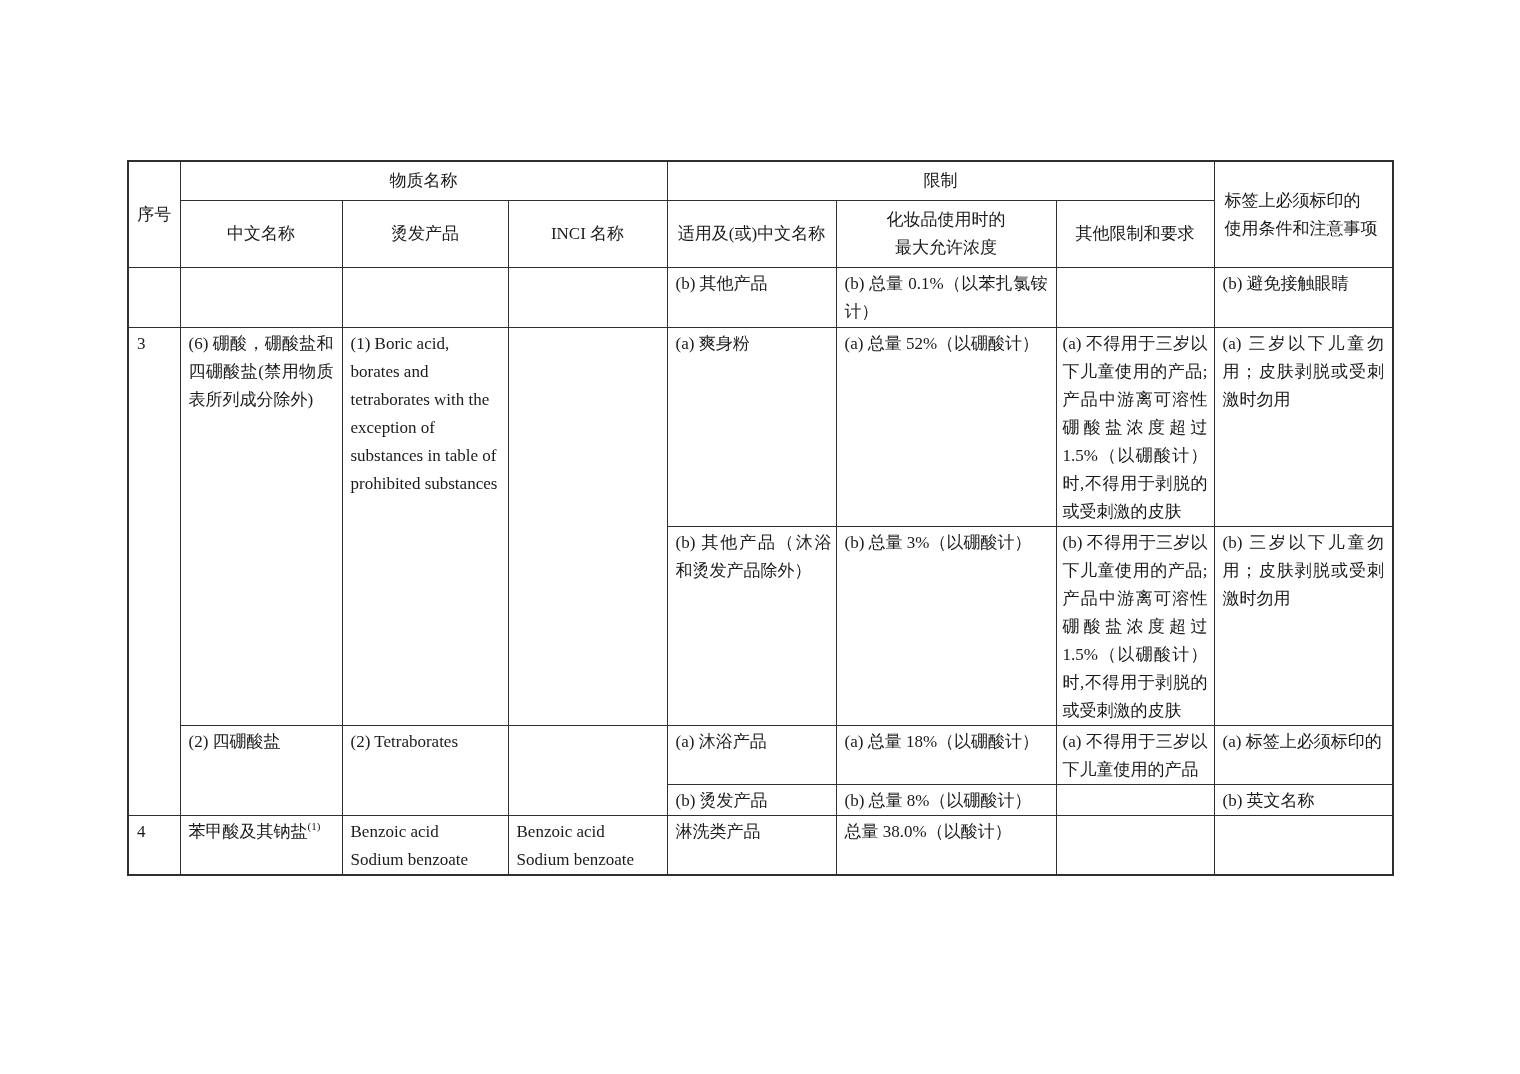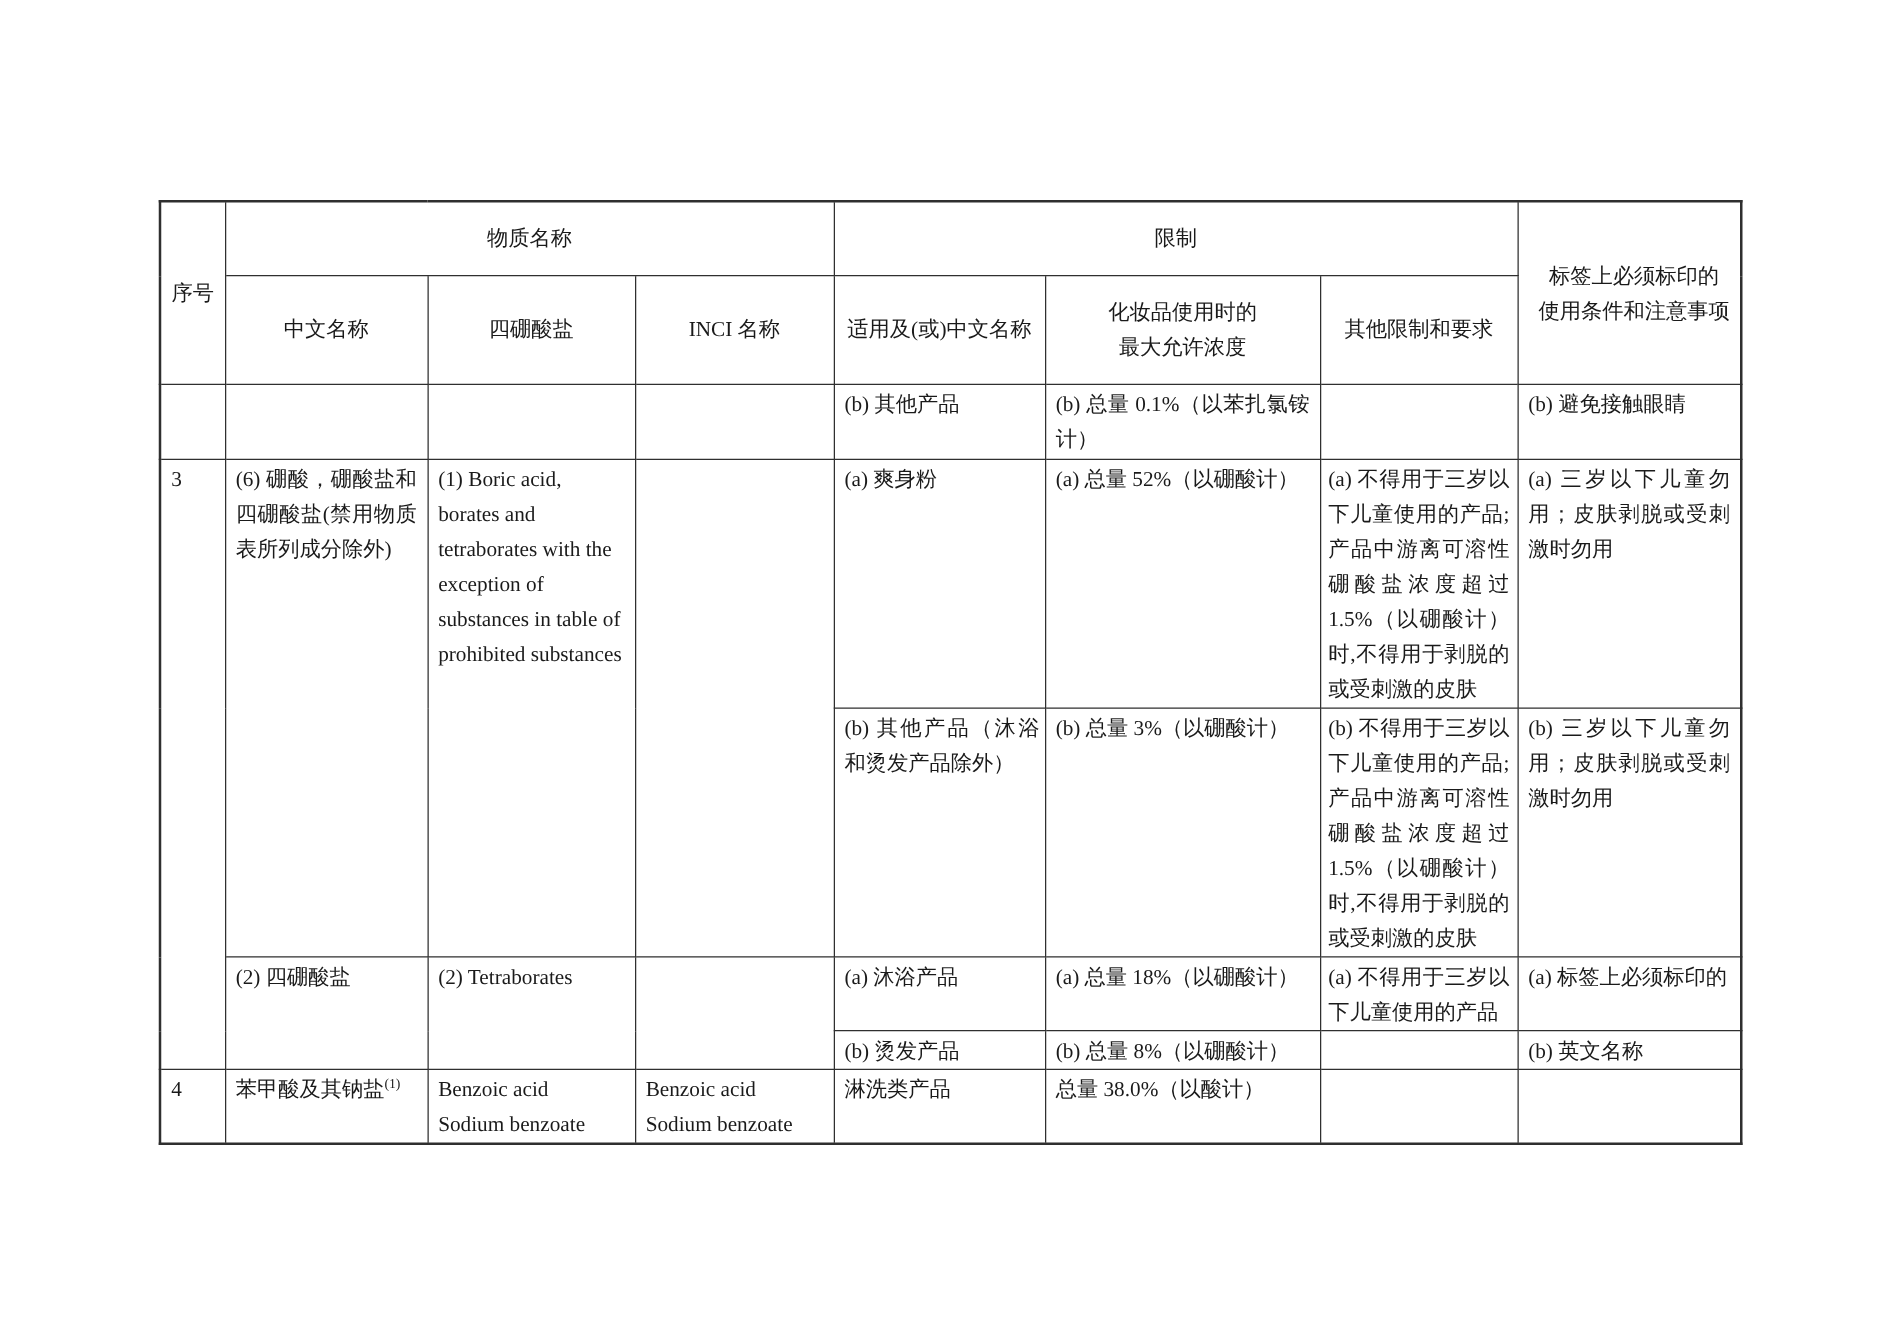--- a/index.html
+++ b/index.html
@@ -31,24 +31,24 @@
     line-height: 28px;
     font-weight: normal;
     color: #1a1a1a;
     overflow: hidden;
     word-break: normal;
   }
   
   th.hc {
     text-align: center;
     vertical-align: middle;
-    padding: 15px 2px;
+    padding: 5px 2px;
   }
   th.hl {
-    text-align: center;
+    text-align: left;
     vertical-align: middle;
     padding: 1px 2px 1px 10px;
   }
   
   td.d {
     text-align: left;
     vertical-align: top;
     padding: 2px 8px 0 8px;
   }
   td.j { text-align: justify; }
@@ -92,21 +92,21 @@
       <th class="hc" colspan="3">物质名称</th>
       <th class="hc" colspan="3">限制</th>
       <th class="hl" rowspan="2">
         <div>标签上必须标印的</div>
         <div>使用条件和注意事项</div>
       </th>
     </tr>
 
     <tr style="height:57px">
       <th class="hc">中文名称</th>
-      <th class="hc">四硼酸盐</th>
+      <th class="hc">烫发产品</th>
       <th class="hc">INCI 名称</th>
       <th class="hc">适用及(或)中文名称</th>
       <th class="hc">
         <div>化妆品使用时的</div>
         <div>最大允许浓度</div>
       </th>
       <th class="hc">其他限制和要求</th>
     </tr>
 
     <tr style="height:60px">

